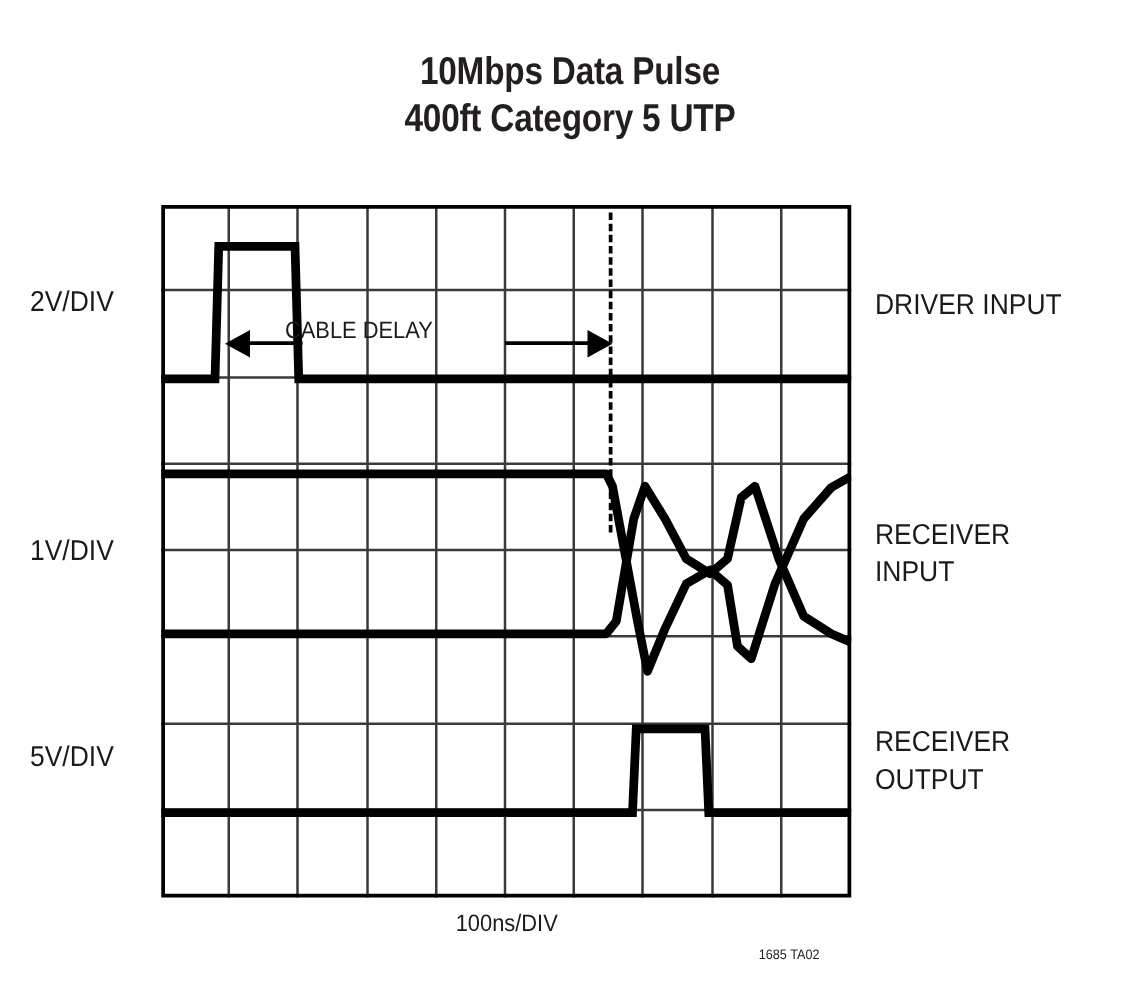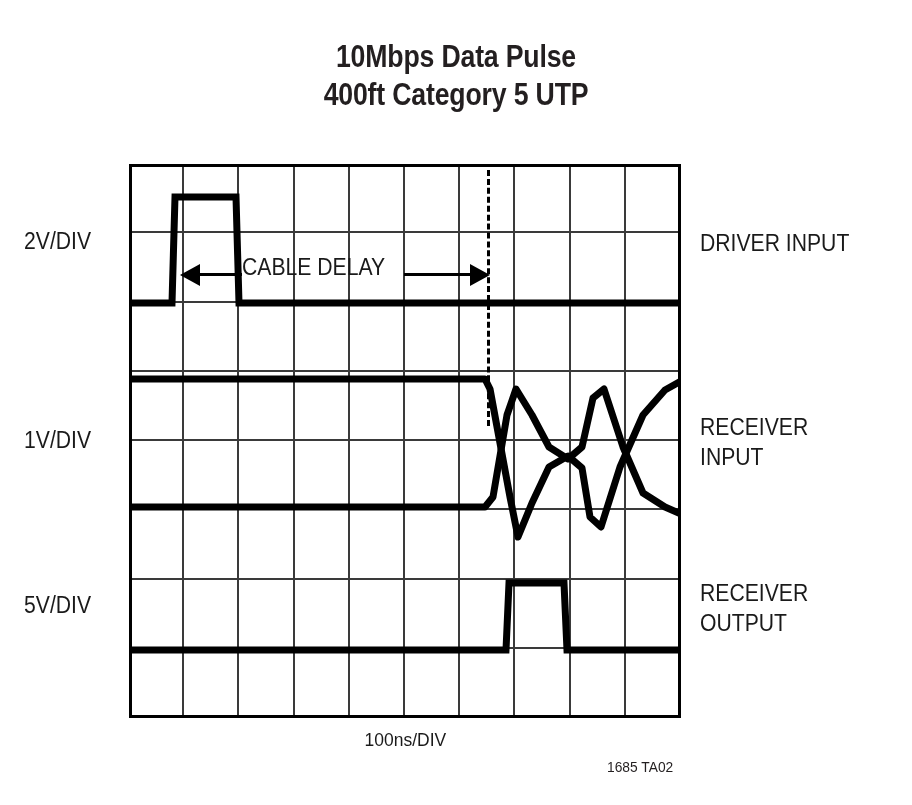--- a/index.html
+++ b/index.html
@@ -20,25 +20,25 @@
   .lbl-left{position:absolute;font-size:23px;letter-spacing:0px;
        transform:scaleX(0.92);transform-origin:left center;white-space:nowrap;}
   .lbl-right{position:absolute;font-size:23px;letter-spacing:0px;
        transform:scaleX(0.92);transform-origin:left center;white-space:nowrap;
        line-height:30px;}
 
   #xaxis-label{position:absolute;left:129px;top:729px;width:552px;
        text-align:center;font-size:19px;}
   #xaxis-label span{display:inline-block;transform:scaleX(0.92);}
 
-  #credit{position:absolute;left:607px;top:758px;font-size:15px;color:#231f20;}
+  #credit{position:absolute;left:607px;top:758px;font-size:11px;color:#231f20;}
   #credit span{display:inline-block;transform:scaleX(0.92);transform-origin:left center;}
 
   #delay-annot{position:absolute;left:180px;top:258px;width:310px;height:34px;}
-  #delay-text{position:absolute;left:62px;top:-4px;font-size:23px;white-space:nowrap;}
+  #delay-text{position:absolute;left:48px;top:-4px;font-size:19px;white-space:nowrap;}
   #delay-text span{display:inline-block;transform:scaleX(0.92);transform-origin:left center;}
   .arrow-line{position:absolute;top:15px;height:3px;background:#000;}
   .arrow-head{position:absolute;top:6px;width:0;height:0;
        border-top:11px solid transparent;border-bottom:11px solid transparent;}
   .ah-left{border-right:20px solid #000;left:0;}
   .ah-right{border-left:20px solid #000;right:0;}
 
   #dashed-cursor{position:absolute;left:487px;top:170px;width:0;height:256px;
        border-left:3px dashed #000;}
 

